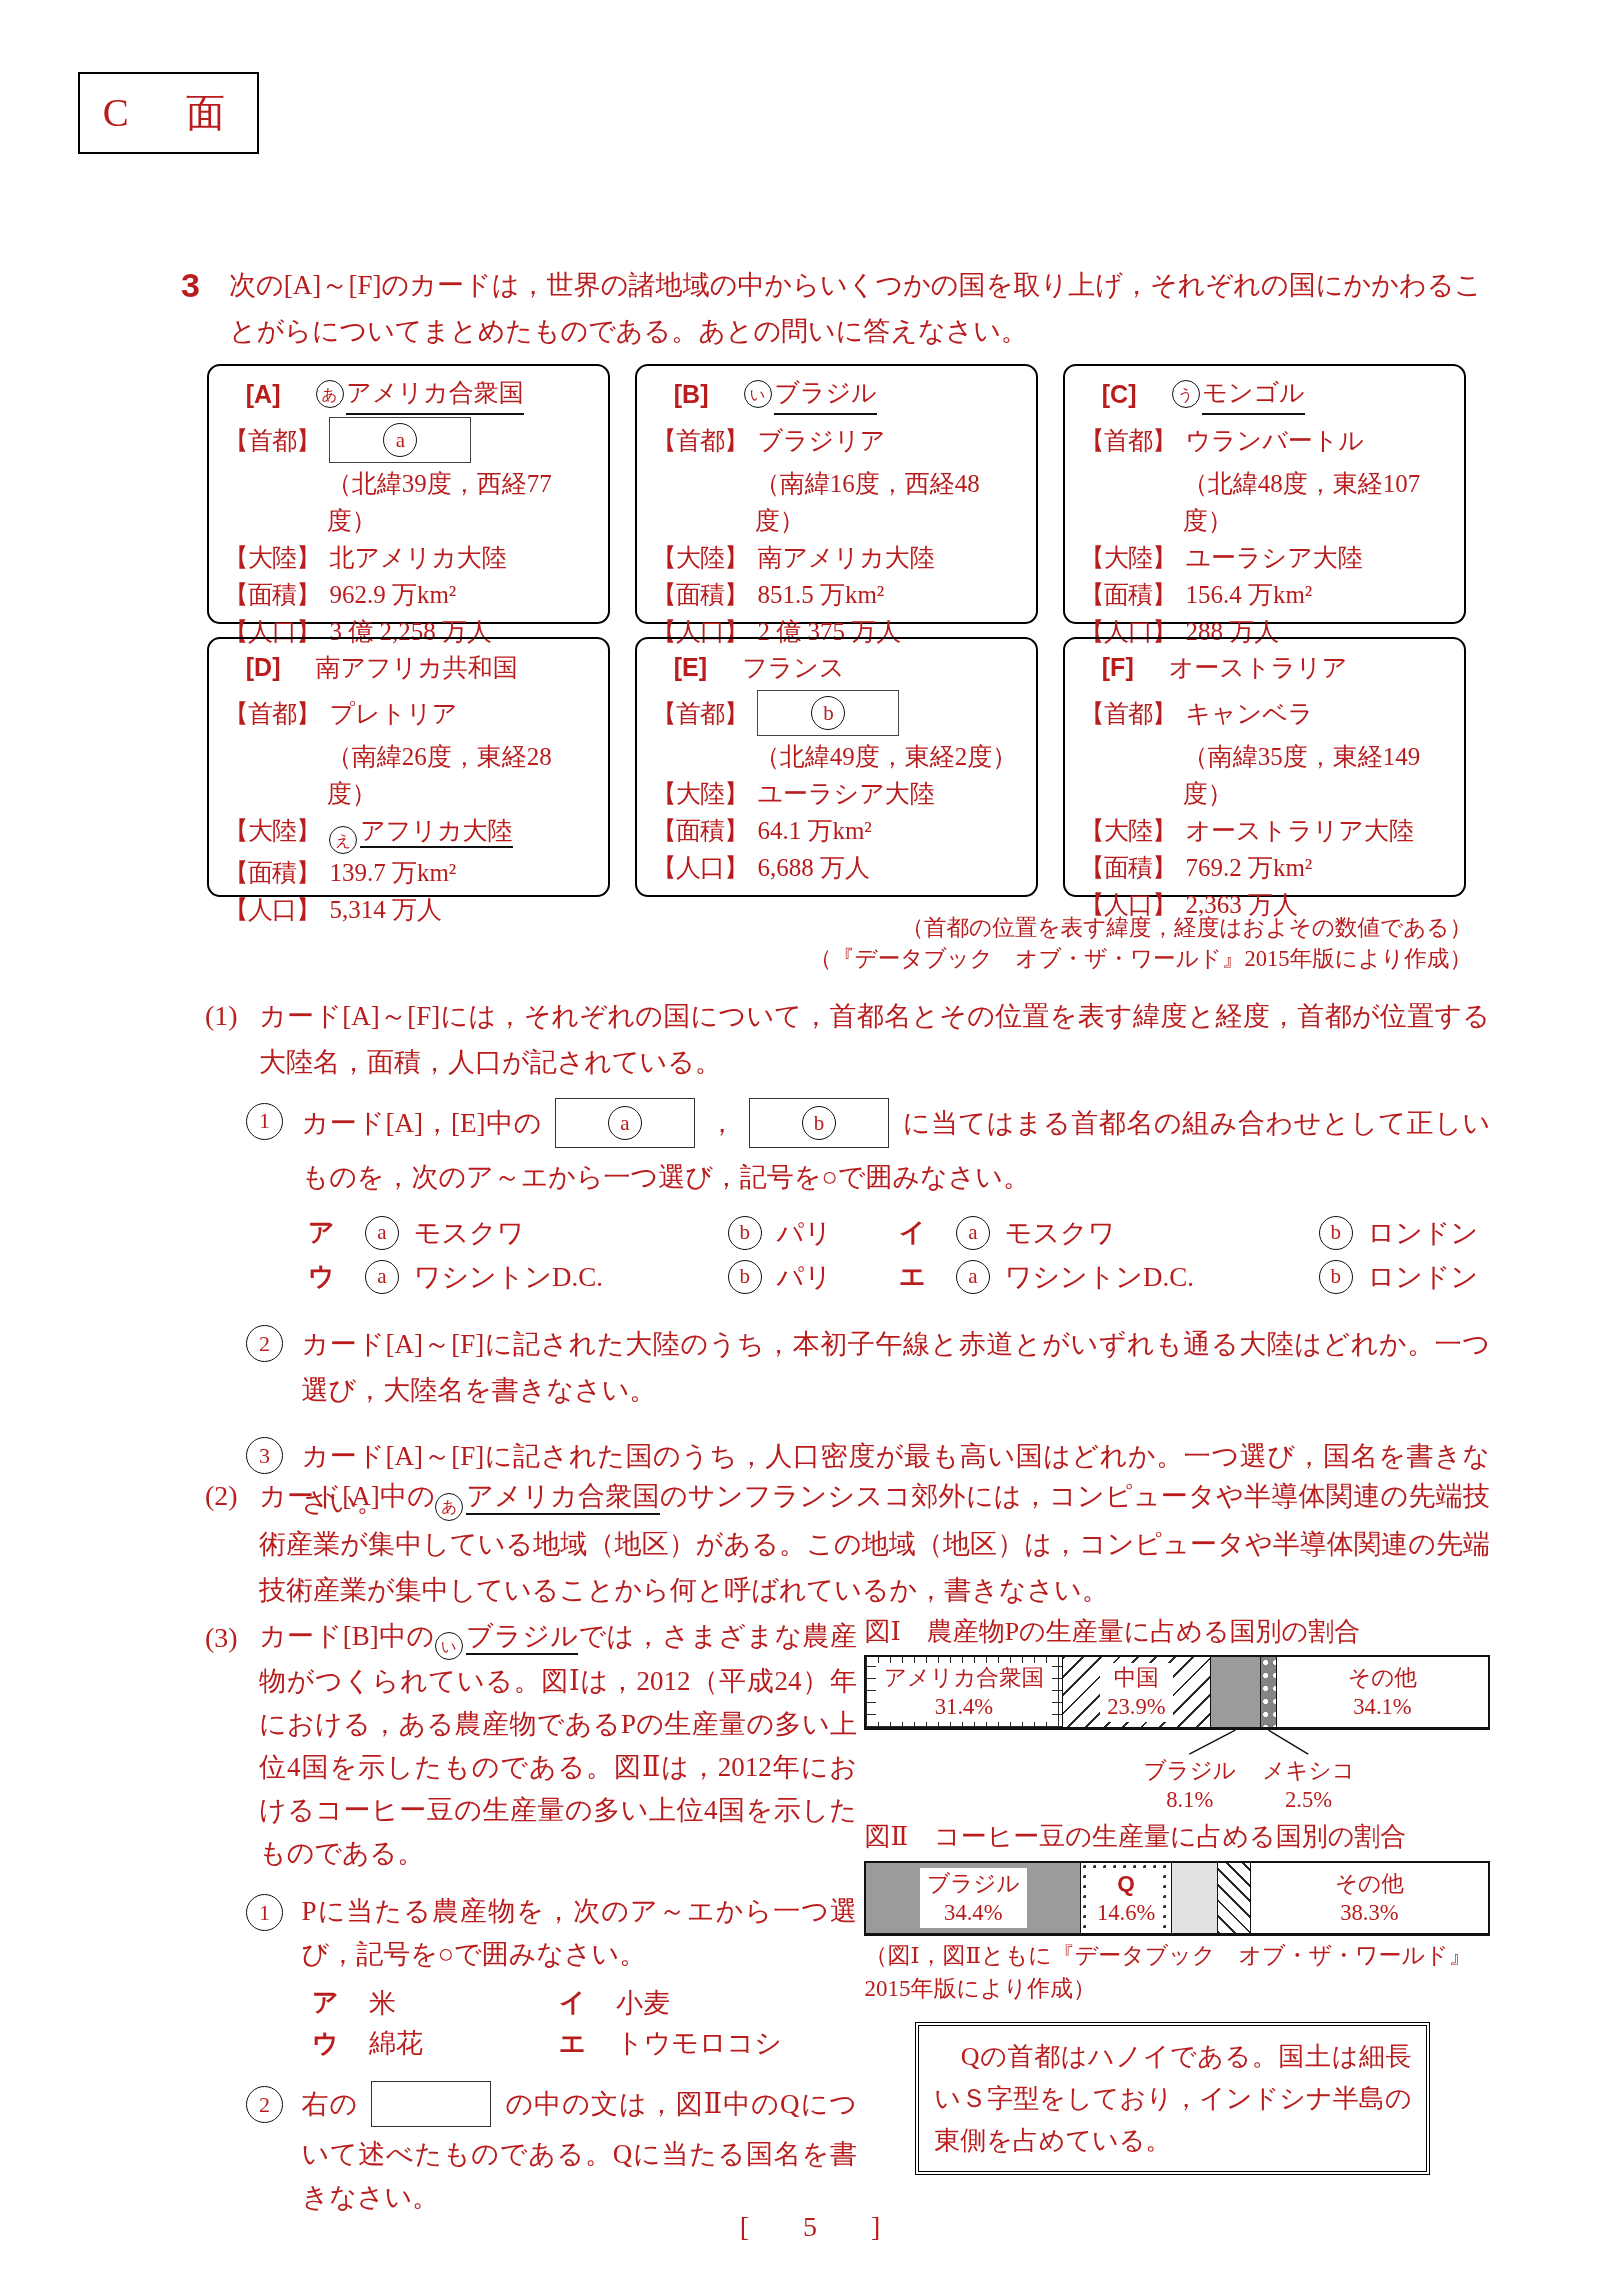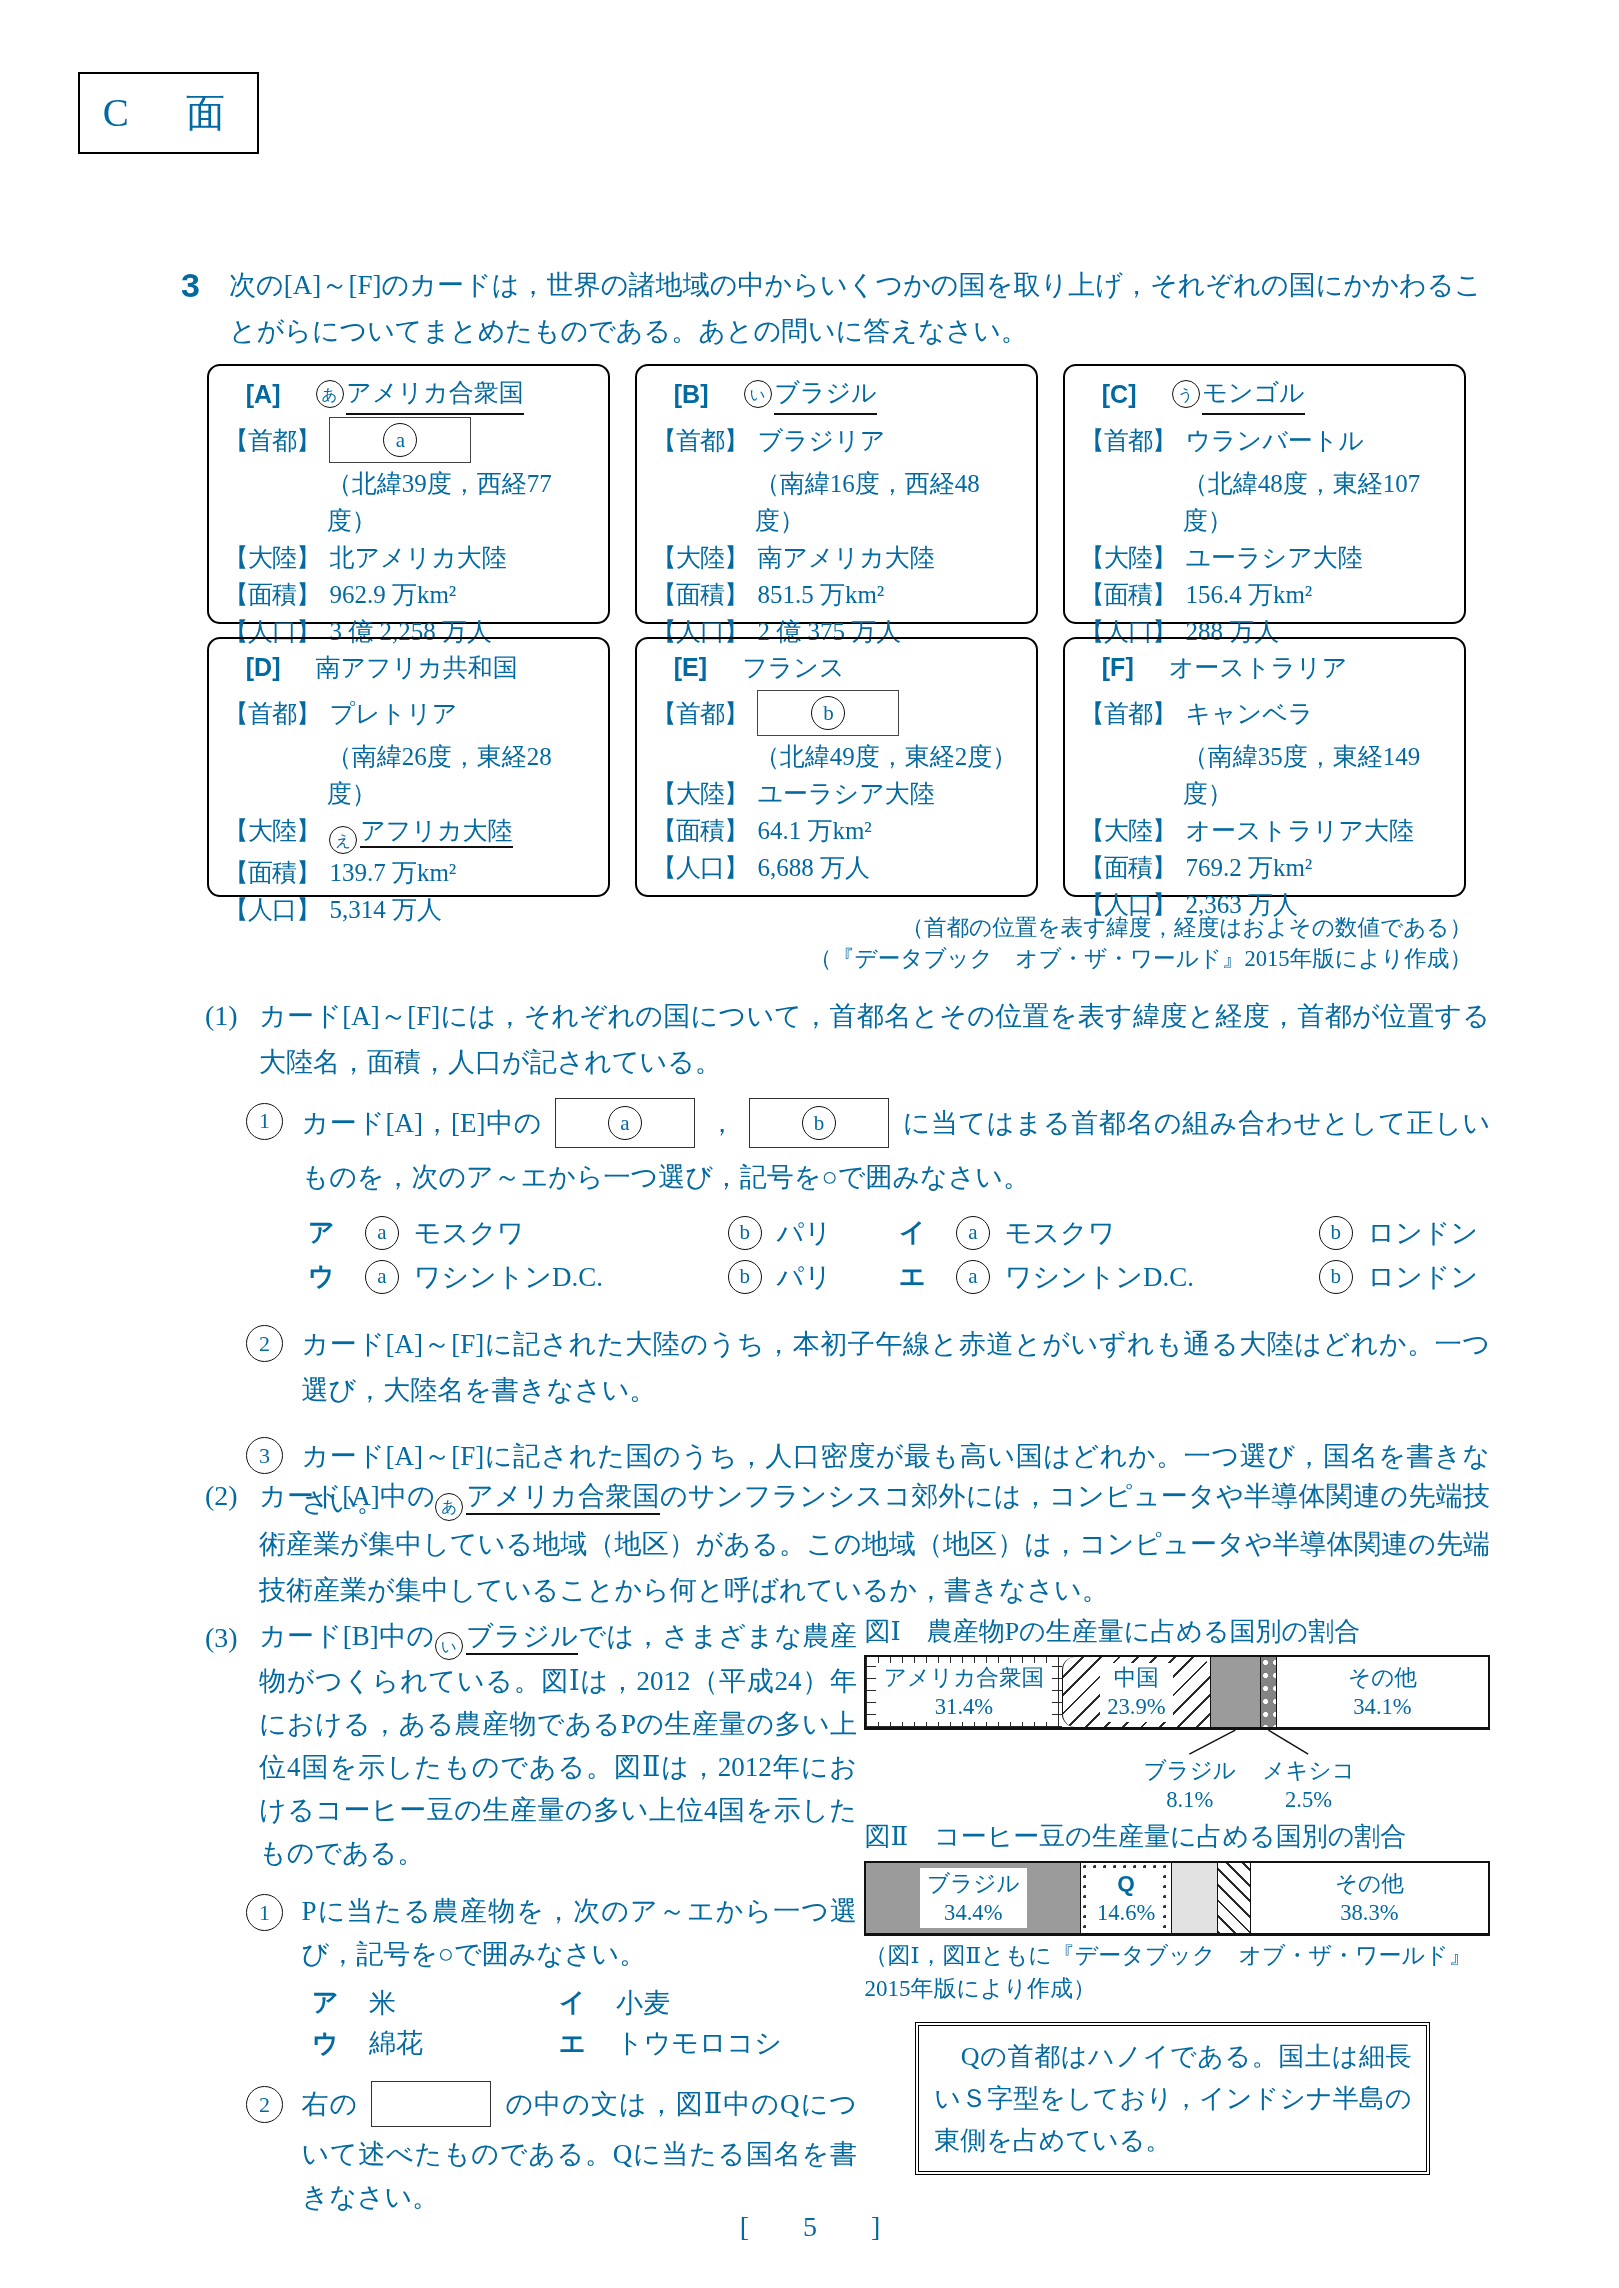--- a/index.html
+++ b/index.html
@@ -1,17 +1,17 @@
 <!DOCTYPE html>
 <html style="font-size:14.8px"><head>
 <meta charset="utf-8">
 <style>
   html,body{margin:0;padding:0;background:#e8e8e8;}
   .page{position:relative;width:1620px;height:2289px;background:#fff;margin:0 auto;
-        font-family:"Liberation Serif","DejaVu Serif",serif;color:#0369a1;overflow:hidden;}
+        font-family:"Liberation Serif","DejaVu Serif",serif;color:#b91c1c;overflow:hidden;}
   .sans{font-family:"Liberation Sans","DejaVu Sans",sans-serif;}
   .bold{font-weight:bold;}
 
   
   .corner{position:absolute;left:78px;top:72px;width:177px;height:78px;border:2.3px solid #000;
           display:flex;align-items:center;justify-content:center;font-size:39px;letter-spacing:9.2px;}
 
   
   .qrow{display:flex;align-items:flex-start;}
   .qnum{flex:none;width:54px;font-size:28px;line-height:46px;}
@@ -322,21 +322,21 @@
     <div class="q3-right">
       <div class="figcap">図Ⅰ　農産物Pの生産量に占める国別の割合</div>
       <div class="figchart">
         <div class="figbar">
             <div class="seg pat-crosshatch" style="width: 31.4%;">
               <div class="seg-label boxed">
                 <div>アメリカ合衆国</div>
                 <div>31.4%</div>
               </div>
             </div>
-            <div class="seg pat-diag-f" style="width: 23.9%; border-radius: 13px;">
+            <div class="seg pat-diag-f" style="width: 23.9%;">
               <div class="seg-label boxed">
                 <div>中国</div>
                 <div>23.9%</div>
               </div>
             </div>
             <div class="seg pat-solid-gray" style="width: 8.1%;"></div>
             <div class="seg pat-dots-dark" style="width: 2.5%;"></div>
             <div class="seg pat-plain" style="width: 34.1%;">
               <div class="seg-label">
                 <div>その他</div>

